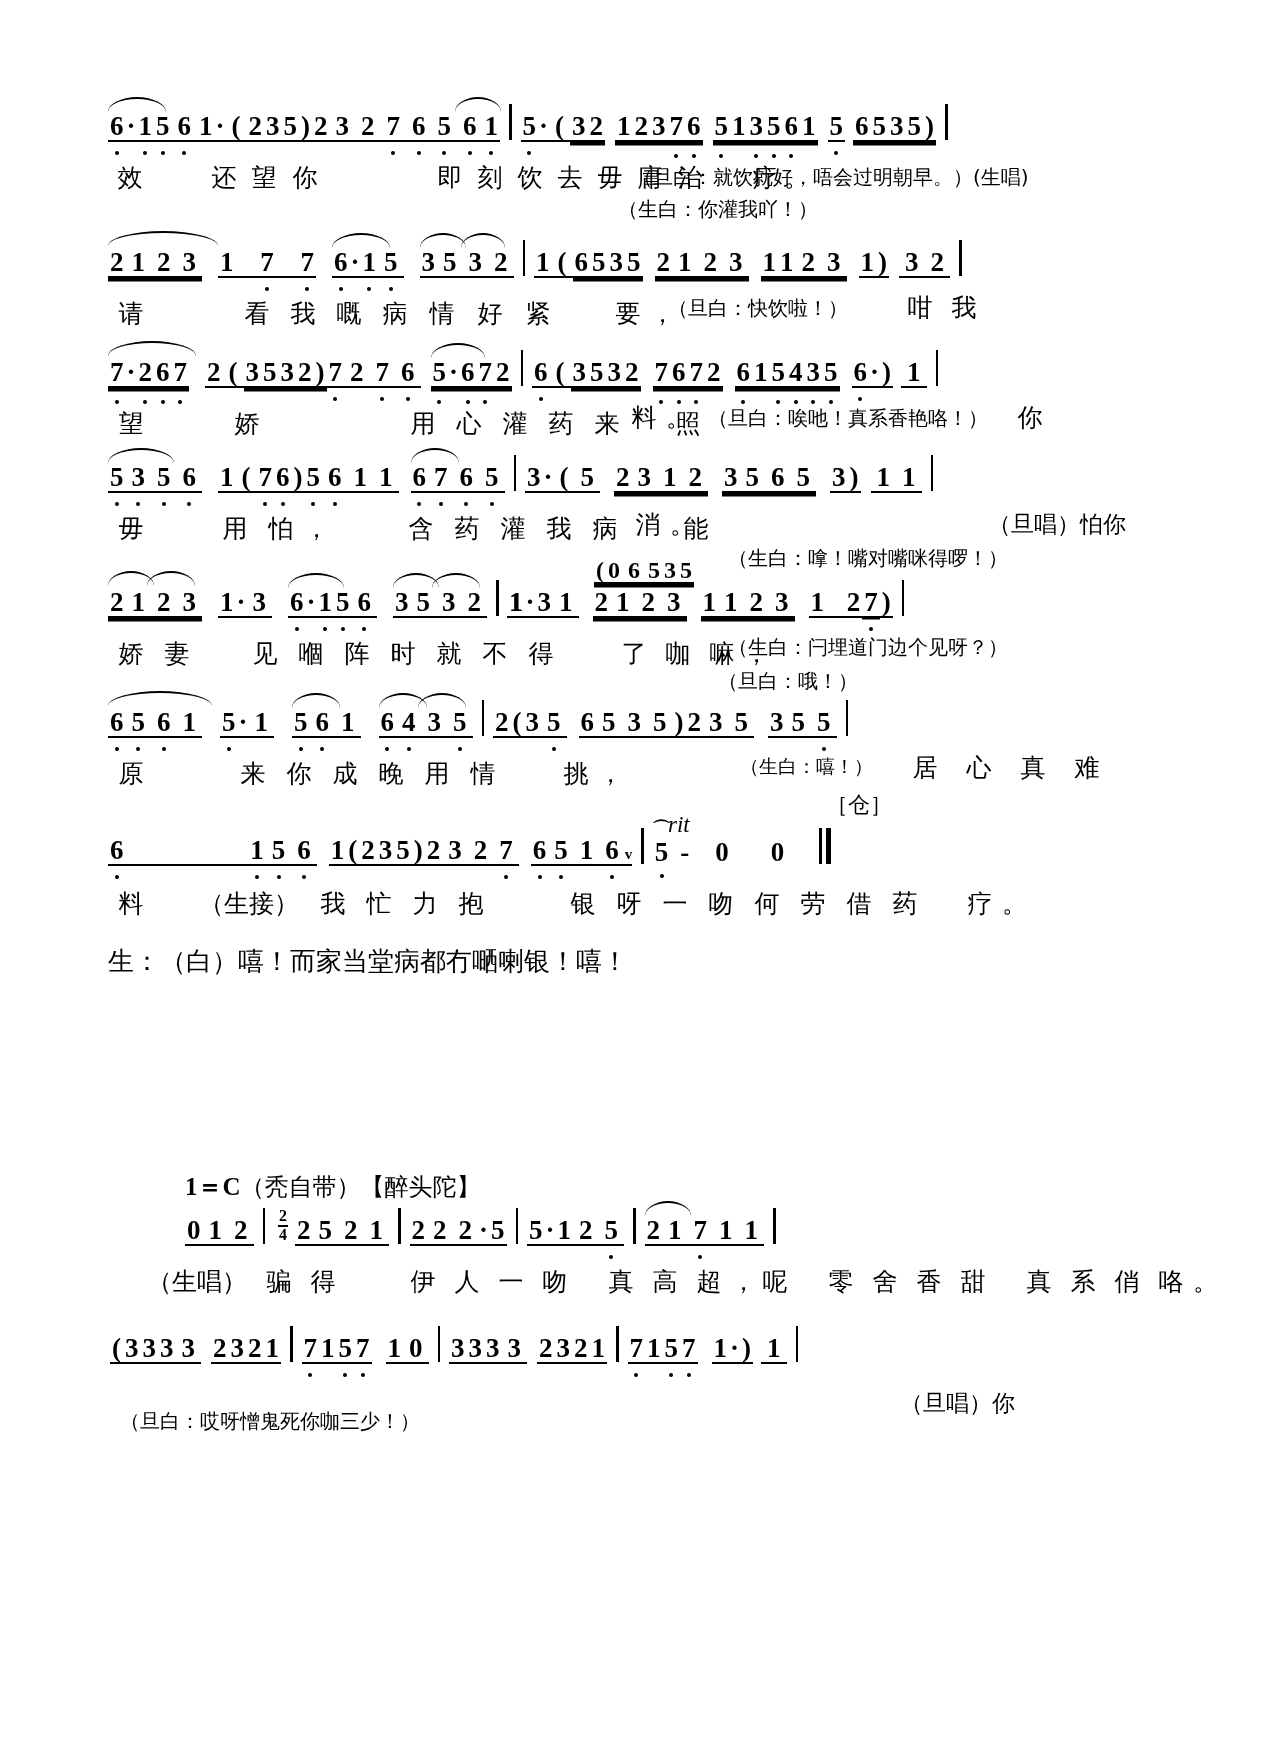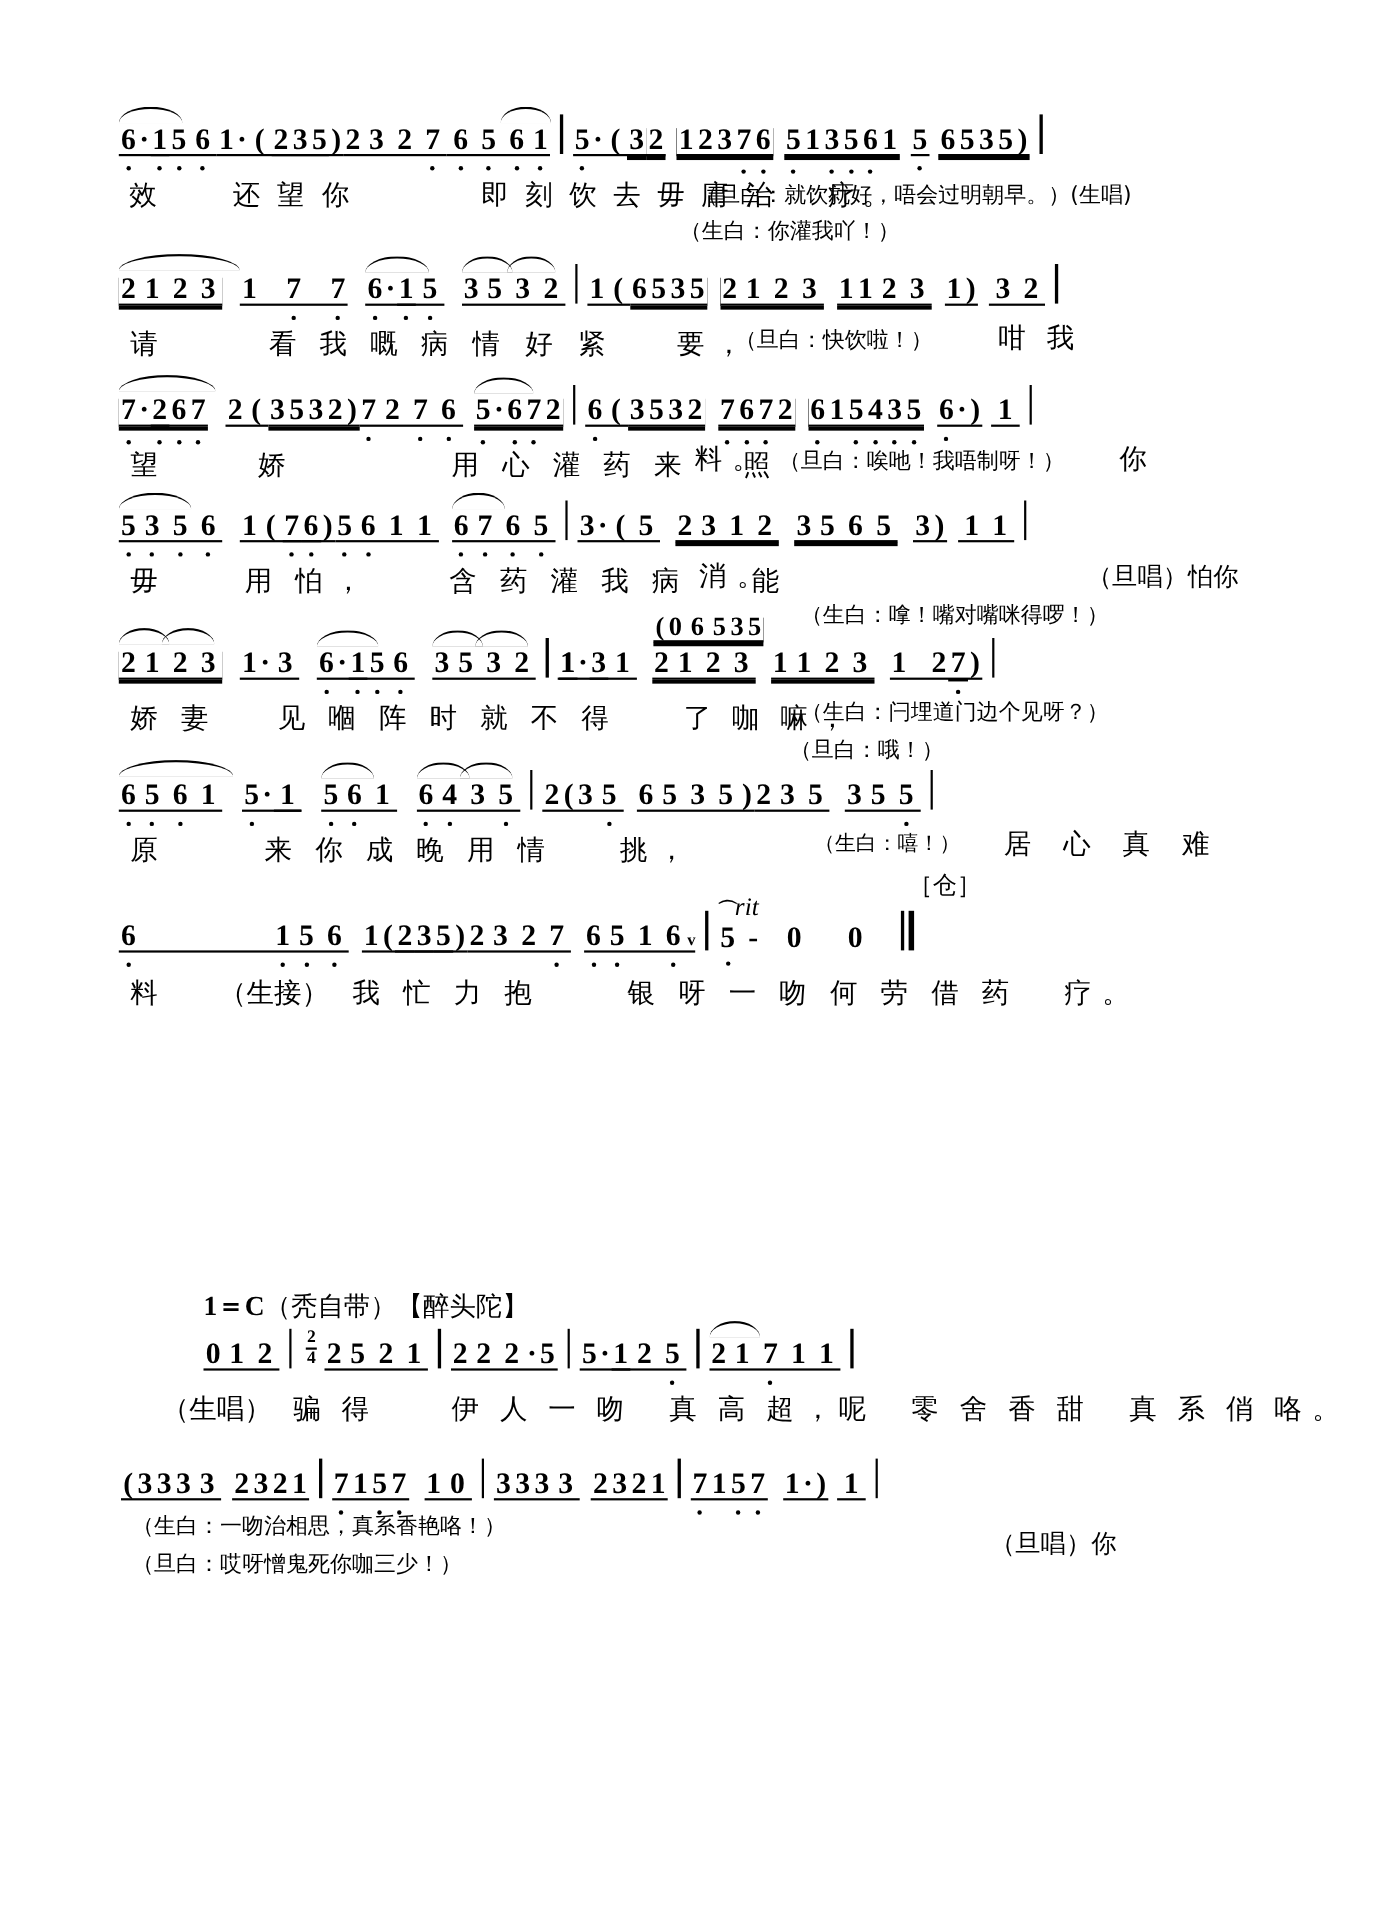--- a/index.html
+++ b/index.html
@@ -391,21 +391,21 @@
         <span style="width:46px">灌</span>
         <span style="width:46px">药</span>
         <span style="width:46px">来</span>
     <span style="width:36px">&nbsp;</span>
         <span style="width:44px">照</span>
   </div>
   <div class="lyr" style="position:absolute;left:514px;top:52px;">
         <span style="width:44px">料</span>
         <span style="width:22px">。</span>
       </div>
-  <div class="spoken" style="position:absolute;left:600px;top:55px;">（旦白：唉吔！我唔制呀！）</div>
+  <div class="spoken" style="position:absolute;left:600px;top:55px;">（旦白：唉吔！真系香艳咯！）</div>
   <div class="lyr" style="position:absolute;left:900px;top:52px;">
         <span style="width:44px">你</span>
       </div>
 </div>
 
 <div class="abs" style="left:108px;top:455px;">
   <div class="row">
     <div class="grp">
       <div class="notes beam1" style="position:relative;">
         <span class="slur" style="left:0;width:66px;top:-16px;"></span>
@@ -773,20 +773,21 @@
         <span style="width:46px">劳</span>
         <span style="width:46px">借</span>
         <span style="width:46px">药</span>
     <span style="width:30px">&nbsp;</span>
         <span style="width:44px">疗</span>
         <span style="width:24px">。</span>
   </div>
 </div>
 
 <div class="dialogue">
+  <div>生：（白）嘻！而家当堂病都冇嗮喇银！嘻！</div>
 </div>
 
 <div class="keyline">
   <span class="k1">1＝C</span><span>（秃自带）</span><span>【醉头陀】</span>
 </div>
 
 <div class="abs" style="left:185px;top:1208px;">
   <div class="row">
     <div class="grp">
       <div class="notes beam1">
@@ -937,19 +938,18 @@
             <span class="n" style="border-bottom:none;">)</span>
           </div>
     </div>
     <div class="grp" style="margin-left:8px;">
       <div class="notes beam1">
             <span class="n sp">1</span>
           </div>
     </div>
     <div class="bar"></div>
   </div>
-  <div class="spoken" style="position:absolute;left:10px;top:48px;">（生白：一吻治相思，真系香艳咯！）</div>
   <div class="spoken" style="position:absolute;left:10px;top:82px;">（旦白：哎呀憎鬼死你咖三少！）</div>
   <div class="cue" style="position:absolute;left:790px;top:62px;">（旦唱）你</div>
 </div>
 
 
 </div>
 
 </body></html>

